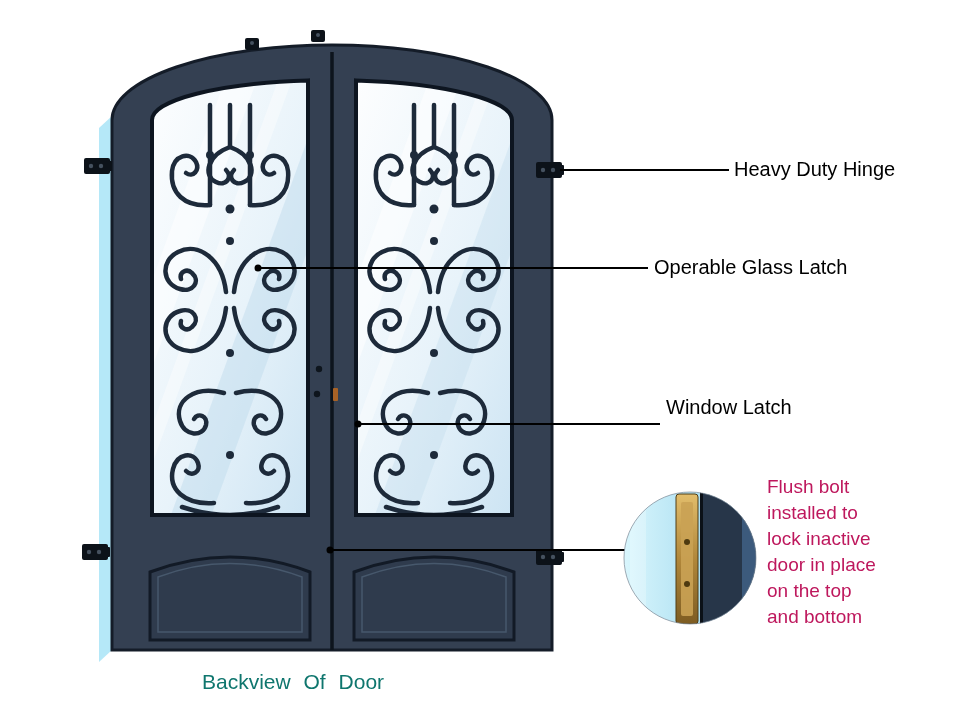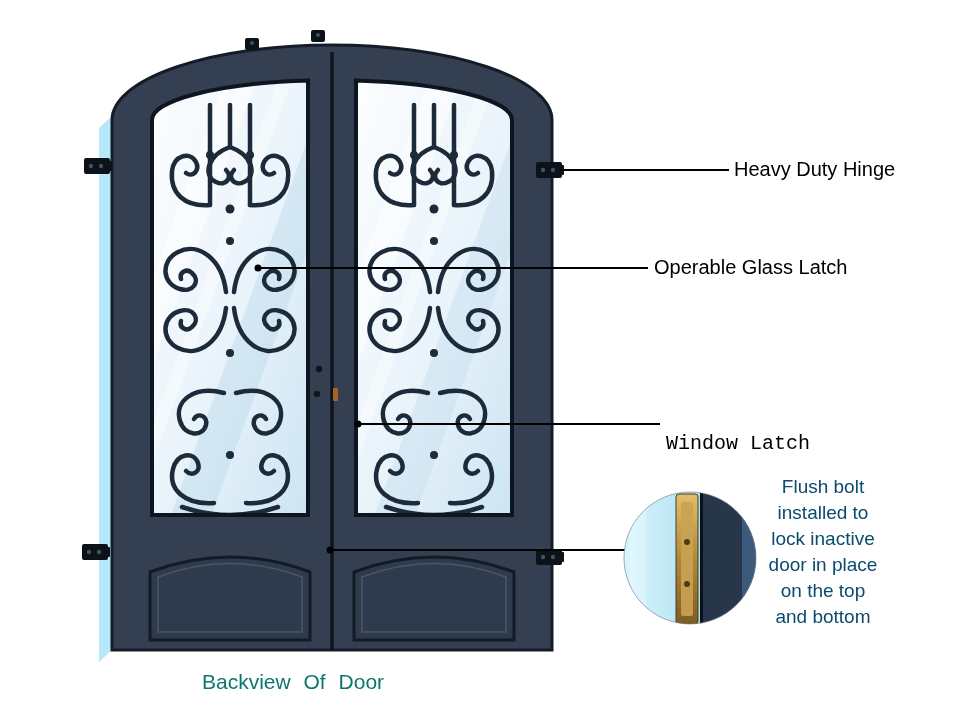--- a/index.html
+++ b/index.html
@@ -1,22 +1,22 @@
 <!DOCTYPE html>
 <html><head>
 <meta charset="utf-8">
 <style>
   html,body{margin:0;padding:0;background:#ffffff;}
   .stage{
     position:relative;width:960px;height:720px;background:#ffffff;
-    font-family:"Liberation Sans", sans-serif;color:#000;overflow:hidden;text-align:center;
+    font-family:"Liberation Sans", sans-serif;color:#000;overflow:hidden;
   }
   .stage svg{position:absolute;left:0;top:0;}
   .label{position:absolute;font-size:20px;white-space:nowrap;color:#000;}
-  .note{position:absolute;font-size:19px;line-height:26px;width:112px;color:#0c4a6e;}
+  .note{position:absolute;font-size:19px;line-height:26px;width:112px;color:#be185d;}
   .caption{position:absolute;font-size:21px;word-spacing:7px;color:#0f766e;}
 </style>
 </head>
 <body>
 
 <div class="stage">
 
   <svg width="960" height="720" viewBox="0 0 960 720">
     <defs>
       <linearGradient id="glassGrad" x1="0" y1="0" x2="1" y2="1">
@@ -164,19 +164,19 @@
         <rect x="630" y="492" width="16" height="132" fill="#ffffff" opacity="0.25"></rect>
       </g>
       <circle cx="690" cy="558" r="66" fill="none" stroke="#7c8894" stroke-width="1" opacity="0.7"></circle>
     </g>
   </svg>
 
   <div class="label" style="left:734px;top:158px;">Heavy Duty Hinge</div>
 
   <div class="label" style="left:654px;top:256px;">Operable Glass Latch</div>
 
-  <div class="label" style="left:666px;top:432px;font-family:Liberation Mono, monospace;">Window Latch</div>
+  <div class="label" style="left:666px;top:396px;">Window Latch</div>
 
   <div class="note" style="left:767px;top:474px;">Flush bolt installed to lock inactive door in place on the top and bottom</div>
 
   <div class="caption" style="left:202px;top:670px;">Backview Of Door</div>
 
 </div>
 
 </body></html>

